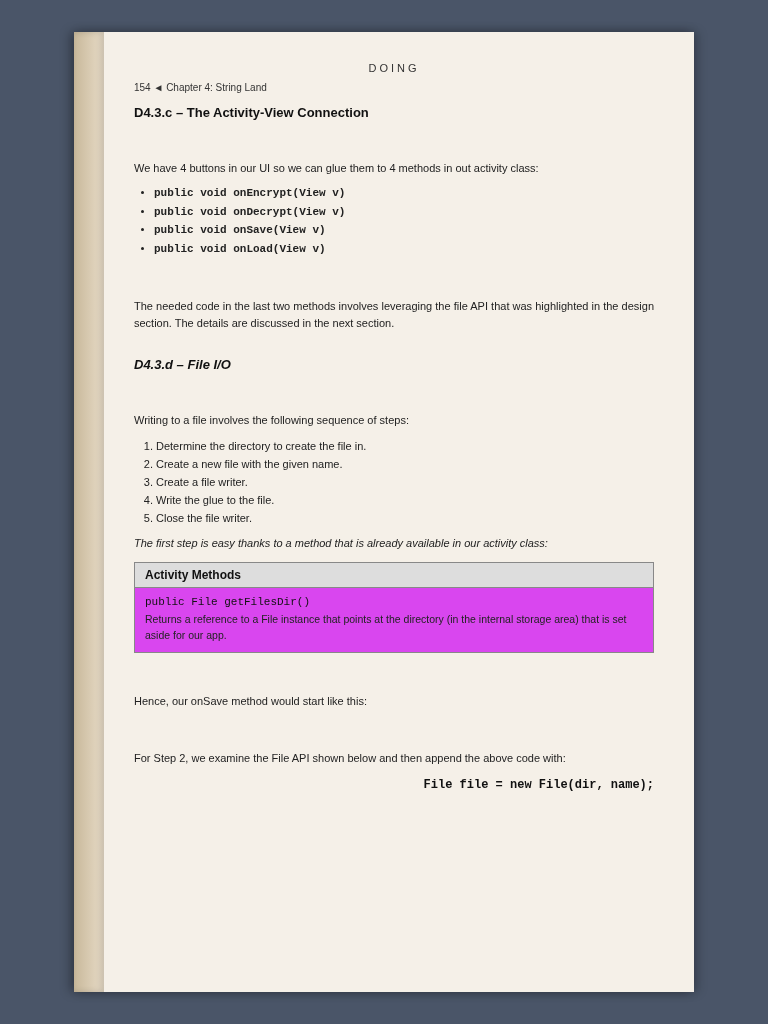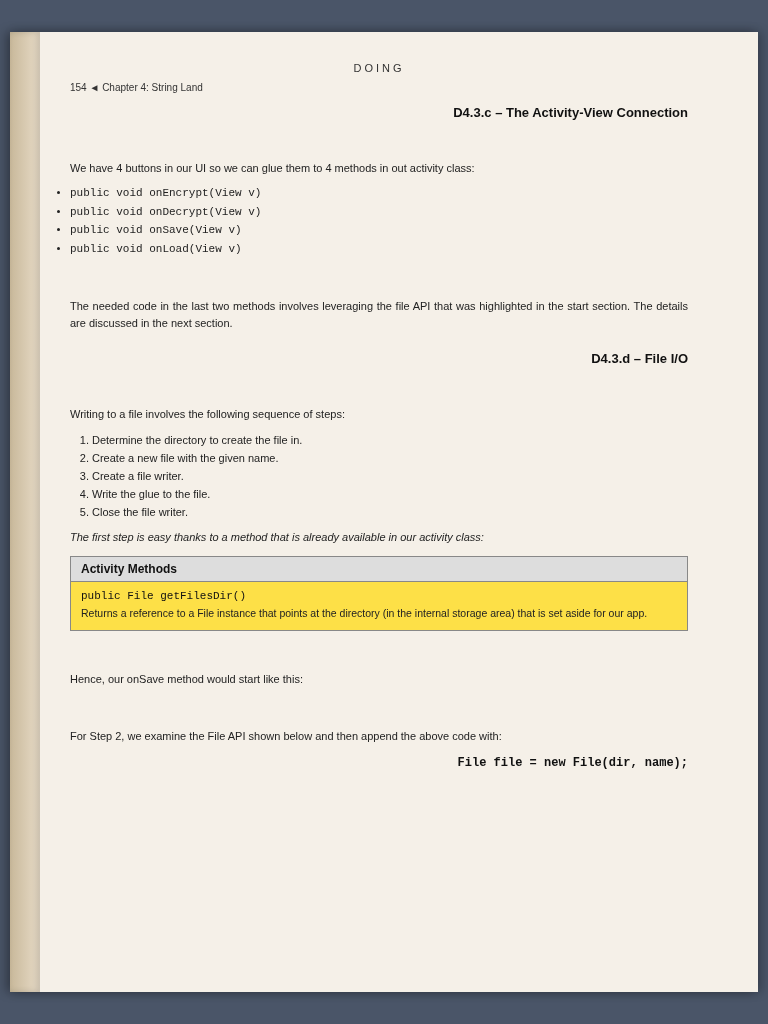--- a/index.html
+++ b/index.html
@@ -9,24 +9,24 @@
       height: 1024px;
       background: #4a5568;
       display: flex;
       align-items: center;
       justify-content: center;
       font-family: Georgia, serif;
       overflow: hidden;
     }
 
     .book-page {
-      width: 748px;
+      width: 620px;
       height: 960px;
       background: #f5f0e8;
-      padding: 30px 70px 40px 60px;
+      padding: 30px 40px 40px 60px;
       position: relative;
       box-shadow: -4px 0 10px rgba(0,0,0,0.3), 4px 0 10px rgba(0,0,0,0.2);
       overflow: hidden;
     }
 
     .book-page::before {
       content: '';
       position: absolute;
       left: 0;
       top: 0;
@@ -52,49 +52,51 @@
       margin-bottom: 12px;
       font-family: Arial, sans-serif;
     }
 
     .section-title {
       font-size: 13px;
       font-weight: bold;
       color: #111;
       margin-bottom: 8px;
       font-family: Arial, sans-serif;
-      text-align: right;
     }
 
     .body-text {
       font-size: 11px;
       line-height: 1.55;
       color: #222;
       margin-bottom: 8px;
       text-align: justify;
       font-family: Arial, sans-serif;
       margin-top: 40px;
     }
 
     .bullet-list {
-      margin-bottom: 8px;
+      margin-left: 20px;
+      margin-bottom: 8px;
+      font-weight: bold;
     }
 
     .bullet-list li {
       font-size: 11px;
       line-height: 1.6;
       color: #222;
       font-family: 'Courier New', monospace;
       list-style: disc;
       margin-bottom: 1px;
     }
 
     .section-d {
-      margin-top: 18px;
+      margin-top: 24px;
       margin-bottom: 6px;
+      font-style: italic;
     }
 
     .numbered-list {
       margin-left: 22px;
       margin-bottom: 8px;
     }
 
     .numbered-list li {
       font-size: 11px;
       line-height: 1.65;
@@ -108,21 +110,21 @@
       font-size: 11px;
       line-height: 1.55;
       color: #222;
       margin-bottom: 10px;
       font-family: Liberation Sans, sans-serif;
     }
 
     .api-box {
       border: 1px solid #888;
       margin: 8px 0 12px 0;
-      background: #fde047;
+      background: #d946ef;
     }
 
     .api-box-header {
       background: #ddd;
       padding: 5px 10px;
       font-size: 12px;
       font-weight: bold;
       color: #111;
       font-family: Arial, sans-serif;
       border-bottom: 1px solid #888;
@@ -187,21 +189,21 @@
   <div class="body-text">We have 4 buttons in our UI so we can glue them to 4 methods in out activity class:</div>
 
   <ul class="bullet-list">
     <li>public void onEncrypt(View v)</li>
     <li>public void onDecrypt(View v)</li>
     <li>public void onSave(View v)</li>
     <li>public void onLoad(View v)</li>
   </ul>
 
 
-  <div class="body-text">The needed code in the last two methods involves leveraging the file API that was highlighted in the start section. The details are discussed in the next section.</div>
+  <div class="body-text">The needed code in the last two methods involves leveraging the file API that was highlighted in the design section. The details are discussed in the next section.</div>
 
   <div class="section-title section-d">D4.3.d – File I/O</div>
 
   <div class="body-text">Writing to a file involves the following sequence of steps:</div>
 
   <ol class="numbered-list">
     <li>Determine the directory to create the file in.</li>
     <li>Create a new file with the given name.</li>
     <li>Create a file writer.</li>
     <li>Write the glue to the file.</li>

